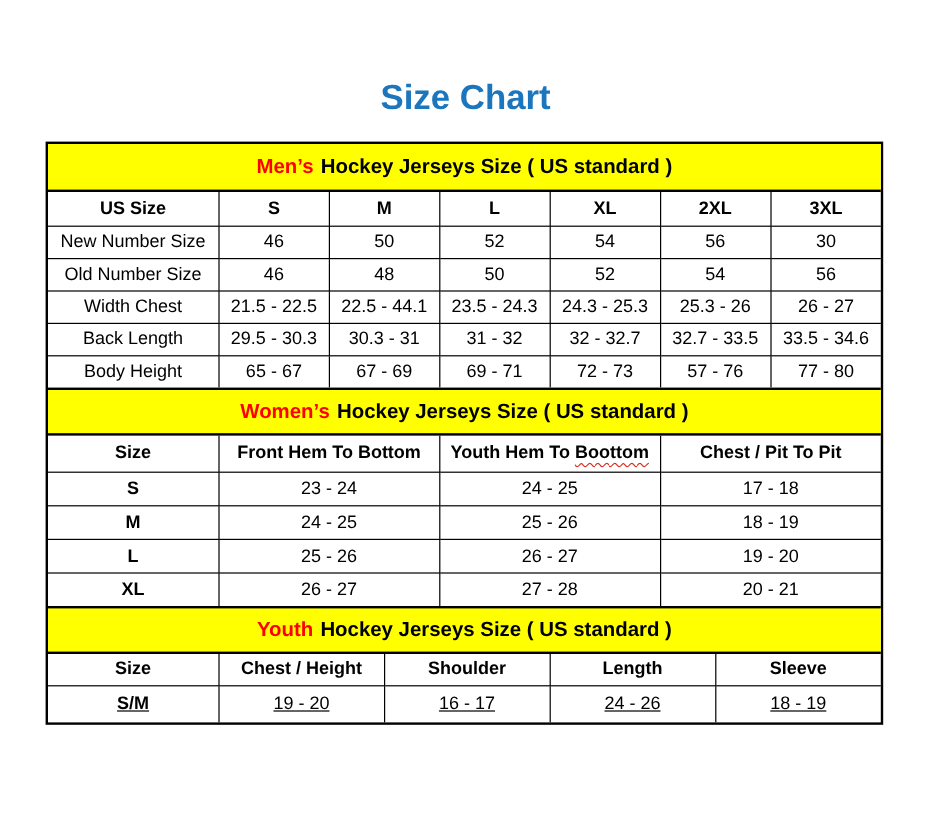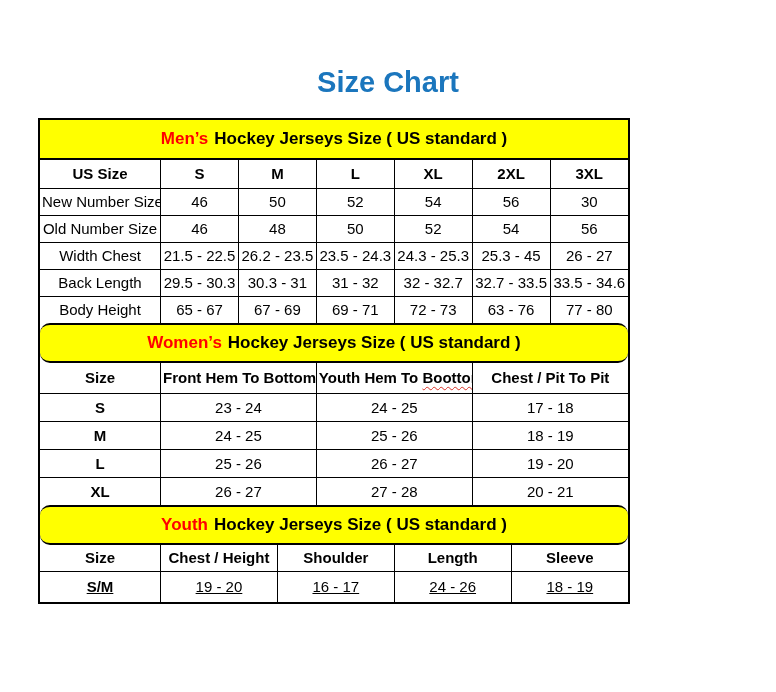--- a/index.html
+++ b/index.html
@@ -16,36 +16,36 @@
     top: 66px; left: 0; width: 776px;
     text-align: center;
     font-size: 29px;
     font-weight: bold;
     color: #1B76BD;
     letter-spacing: 0px;
   }
   .chart-wrap {
     position: absolute;
     left: 38px; top: 118px;
-    width: 592px;
+    width: 698px;
     border: 2px solid #000;
     background: #fff;
   }
   .band {
     background: #FFFF00;
     height: 40px;
     display: flex;
     align-items: center;
     justify-content: center;
     gap: 6px;
     font-weight: bold;
     font-size: 17px;
     border-bottom: 2px solid #000;
   }
-  .band.inner { border-top: 2px solid #000; border-radius: 10px; }
+  .band.inner { border-top: 2px solid #000; }
   .band .hl { color: #FF0000; }
   table {
     width: 100%;
     border-collapse: collapse;
     table-layout: fixed;
   }
   td {
     border: 1px solid #000;
     text-align: center;
     vertical-align: middle;
@@ -119,42 +119,42 @@
       <td>46</td>
       <td>48</td>
       <td>50</td>
       <td>52</td>
       <td>54</td>
       <td>56</td>
     </tr>
     <tr class="men-r">
       <td>Width Chest</td>
       <td>21.5 - 22.5</td>
-      <td>26.2 - 23.5</td>
+      <td>22.5 - 44.1</td>
       <td>23.5 - 24.3</td>
       <td>24.3 - 25.3</td>
-      <td>25.3 - 45</td>
+      <td>25.3 - 26</td>
       <td>26 - 27</td>
     </tr>
     <tr class="men-r">
       <td>Back Length</td>
       <td>29.5 - 30.3</td>
       <td>30.3 - 31</td>
       <td>31 - 32</td>
       <td>32 - 32.7</td>
       <td>32.7 - 33.5</td>
       <td>33.5 - 34.6</td>
     </tr>
     <tr class="men-r">
       <td>Body Height</td>
       <td>65 - 67</td>
       <td>67 - 69</td>
       <td>69 - 71</td>
       <td>72 - 73</td>
-      <td>63 - 76</td>
+      <td>57 - 76</td>
       <td>77 - 80</td>
     </tr>
   </tbody>
     </table>
 
   <div class="band inner">
     <span class="hl">Women’s</span>
     <span>Hockey Jerseys Size ( US standard )</span>
   </div>
   <table>

